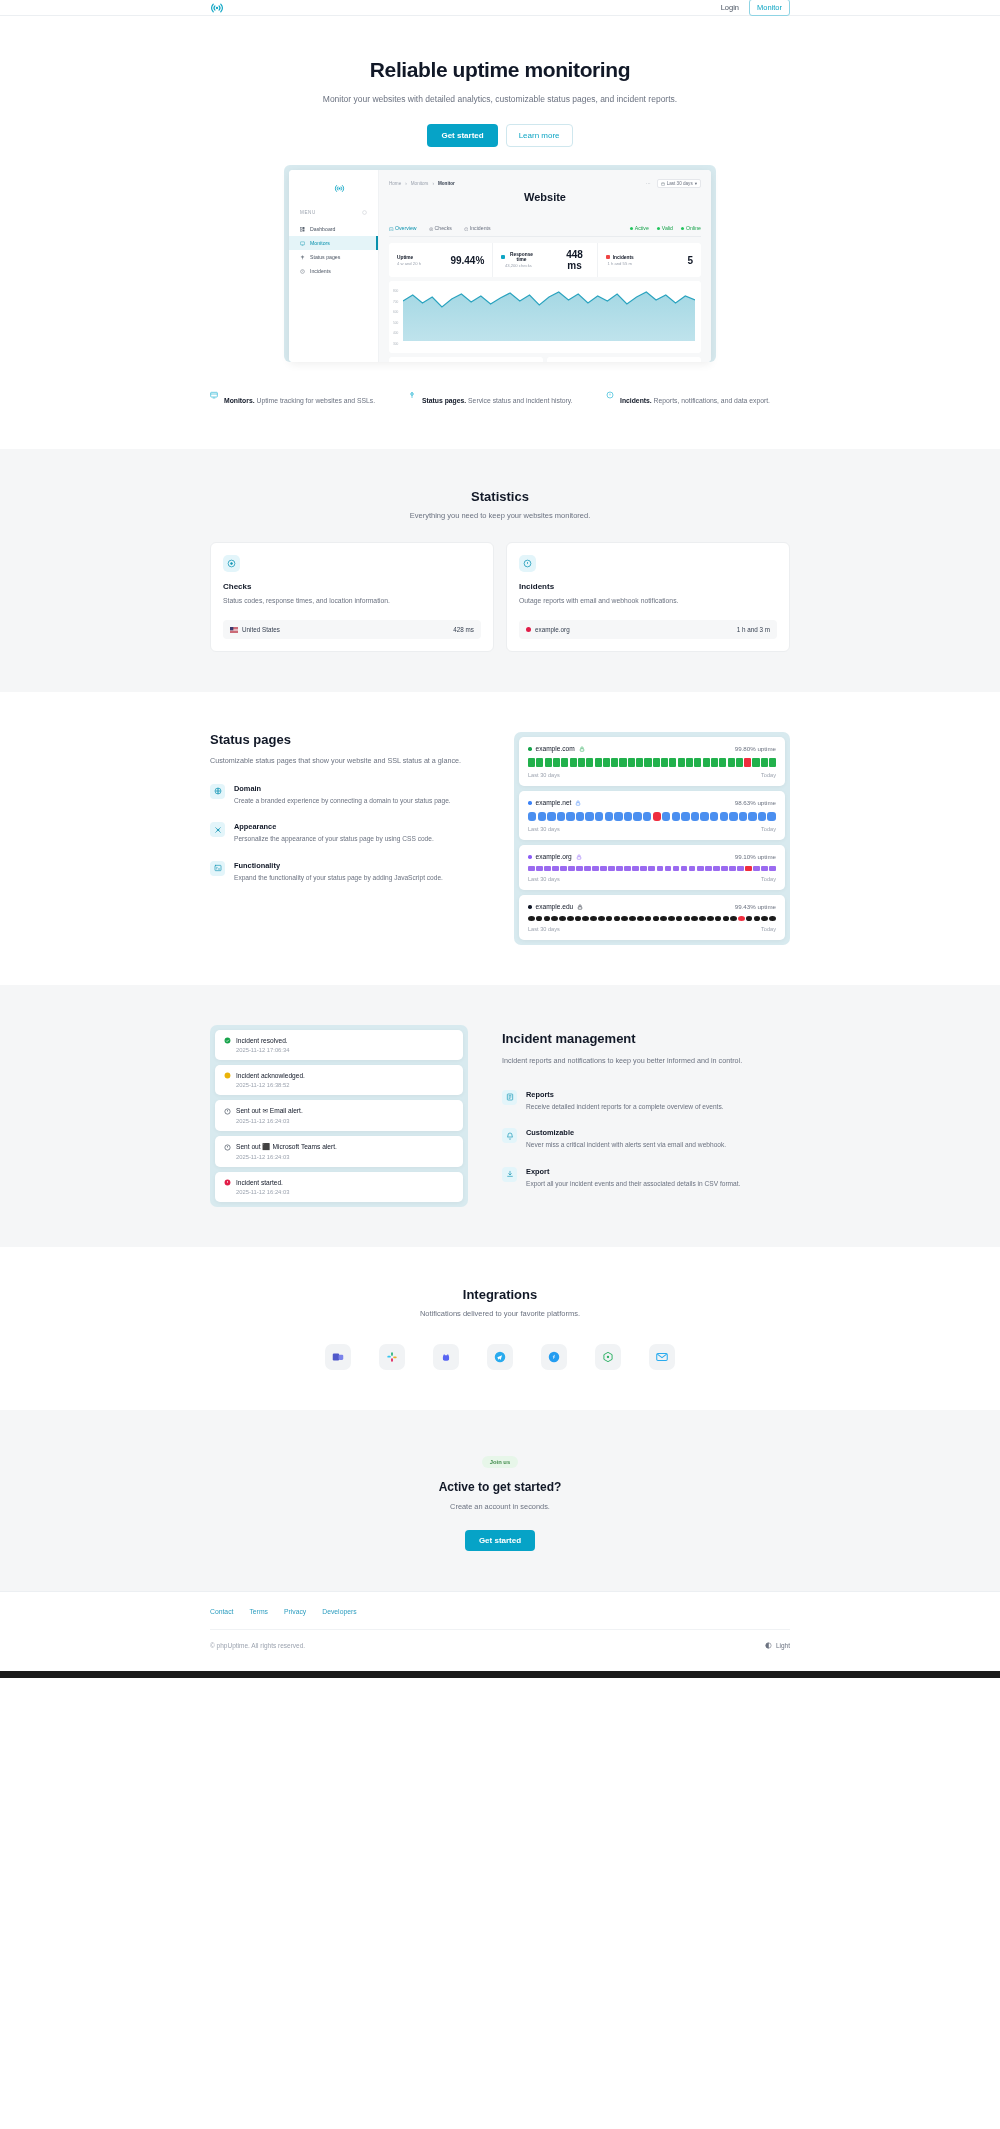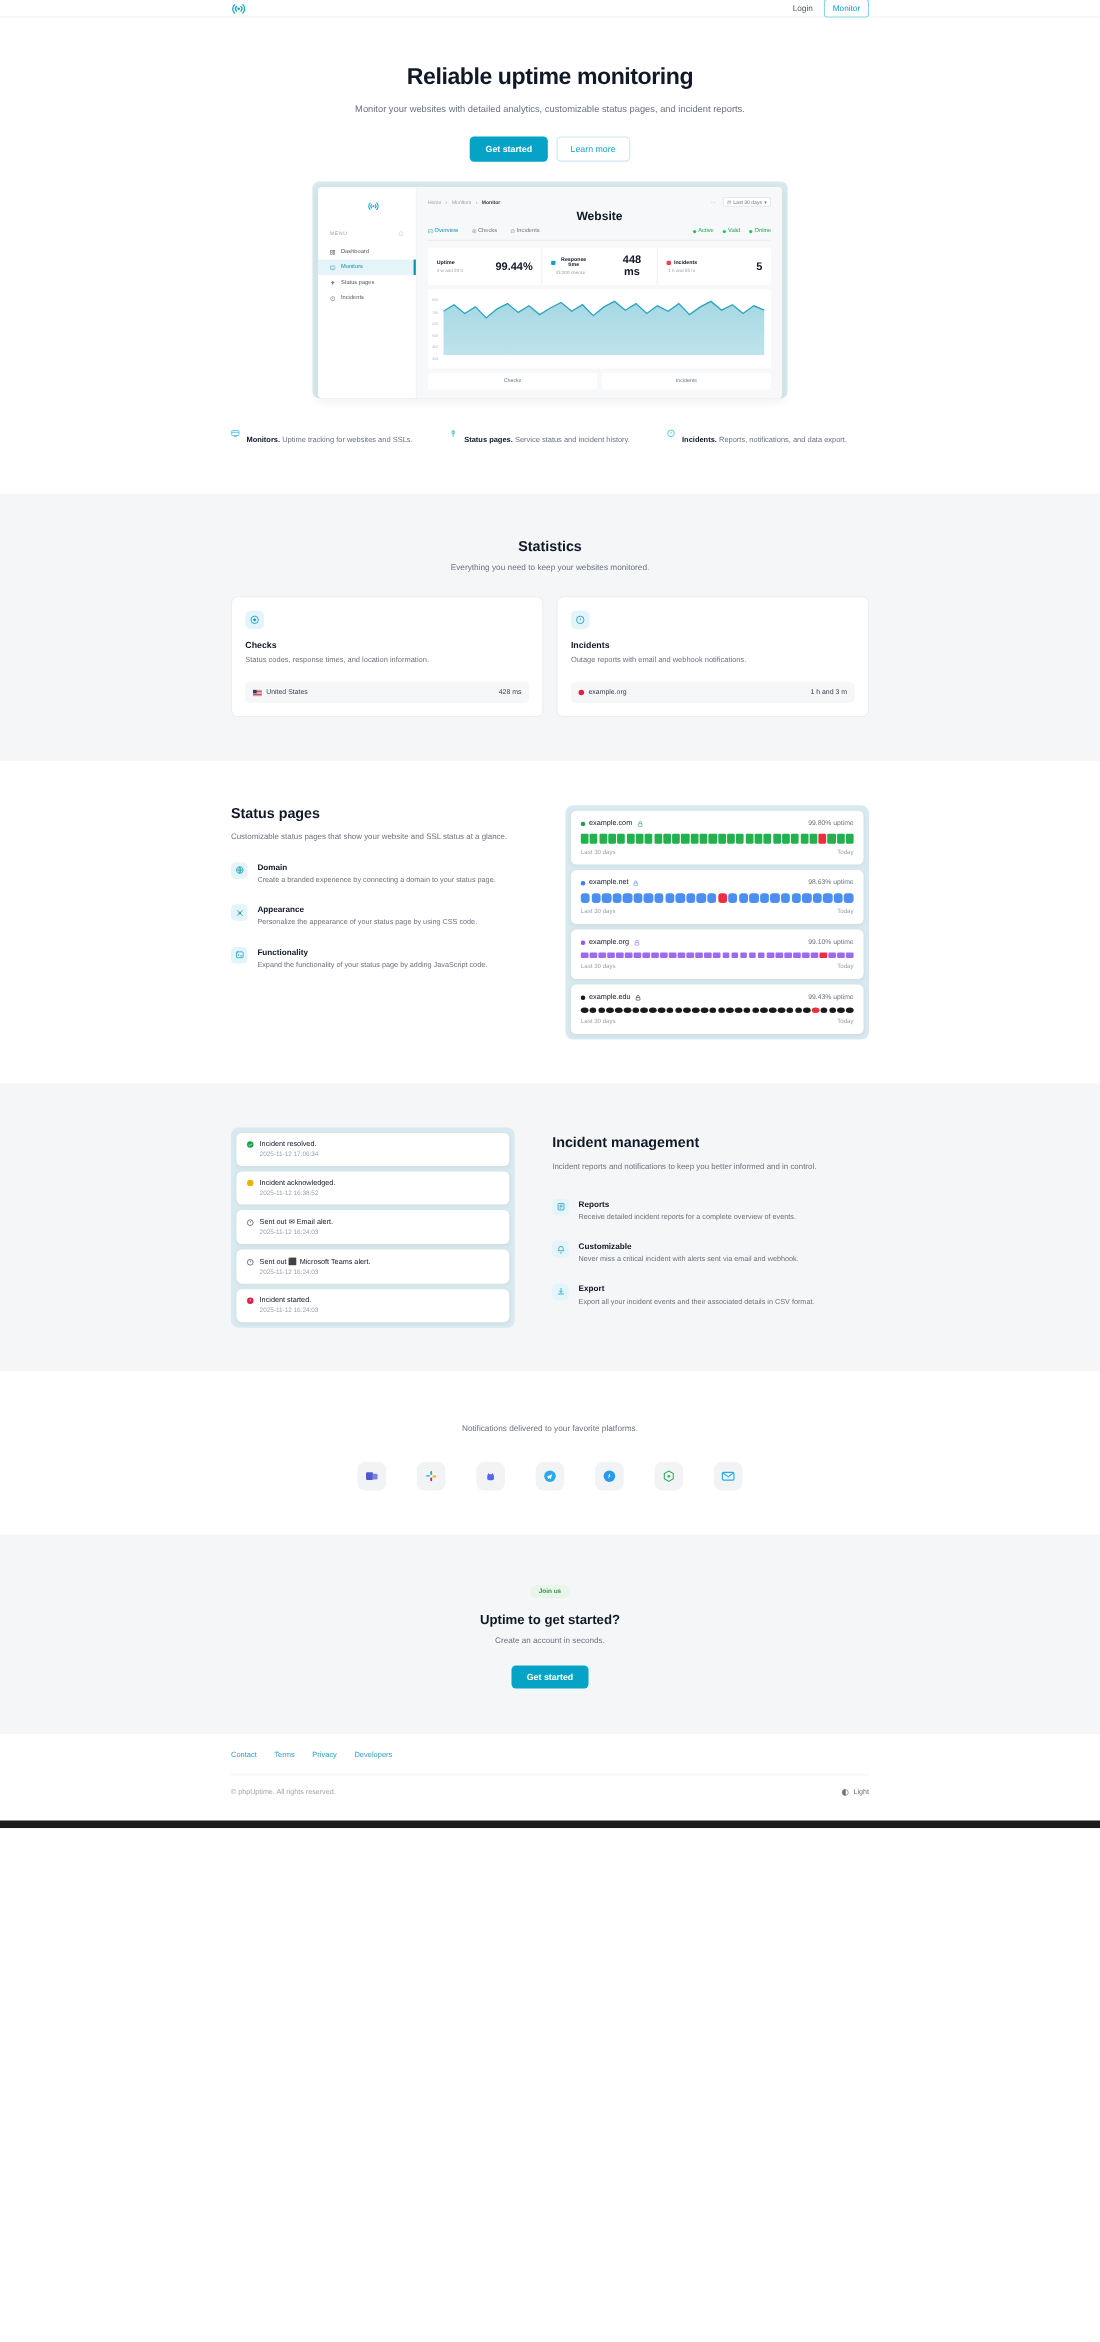--- a/index.html
+++ b/index.html
@@ -73,21 +73,21 @@
     display: flex; justify-content: space-between; align-items: center; margin-bottom: 7px;
   }
   .mock-item {
     font-size: 5.2px; color: #4b5563; padding: 4px 11px;
     display: flex; align-items: center; gap: 5px;
   }
   .mock-item.active { background: #e4f4f8; color: #0891ad; border-right: 2px solid #0891ad; }
   .mock-main { flex: 1; background: #f7f8f9; padding: 9px 10px; overflow: hidden; }
   .crumbs { font-size: 4.6px; color: #9ca3af; display: flex; gap: 4px; align-items: center; }
   .crumbs b { color: #374151; font-weight: 700; }
-  .mock-title { font-size: 11px; font-weight: 700; color: #111827; margin: 3px 0 4px; }
+  .mock-title { font-size: 11px; font-weight: 700; color: #111827; margin: 3px 0 22px; }
   .mock-tabs {
     display: flex; gap: 12px; border-bottom: 1px solid #e9ecef; padding-bottom: 5px;
     font-size: 5.2px; color: #6b7280; align-items: center;
   }
   .mock-tabs .on { color: #0891ad; }
   .mock-tabs .sp { margin-left: auto; display: flex; gap: 8px; }
   .dot-g { width: 3px; height: 3px; border-radius: 50%; background: #22c55e; display: inline-block; }
   .mock-stats { display: flex; background: #fff; border-radius: 3px; margin-top: 6px; }
   .mock-stat {
     flex: 1; padding: 6px 8px; display: flex; align-items: center;
@@ -835,20 +835,21 @@
           </div>
         </div>
       </div>
     </div>
   </div>
 </div>
 
 <div class="sec-white">
   <div class="container">
     <div class="sec-h">
+      <h2>Integrations</h2>
       <p>Notifications delivered to your favorite platforms.</p>
     </div>
     <div class="ints" id="ints">
         <div class="int">
           <svg width="14" height="14" viewBox="0 0 24 24">
             <rect x="3" y="6" width="11" height="12" rx="2" fill="#5059c9"></rect>
             <rect x="13" y="8" width="8" height="9" rx="2" fill="#7b83eb"></rect>
           </svg>
         </div>
         <div class="int">
@@ -888,21 +889,21 @@
             <path d="M4 7l8 6 8-6" fill="none" stroke="#2aabee" stroke-width="1.8"></path>
           </svg>
         </div>
       </div>
   </div>
 </div>
 
 <div class="sec-gray">
   <div class="container cta">
     <span class="pill">Join us</span>
-    <h2>Uptime to get started?</h2>
+    <h2>Active to get started?</h2>
     <p>Create an account in seconds.</p>
     <div style="margin-top:18px;">
       <button class="btn-primary">Get started</button>
     </div>
   </div>
 </div>
 
 <div class="footer">
   <div class="container">
     <div class="f-links">

